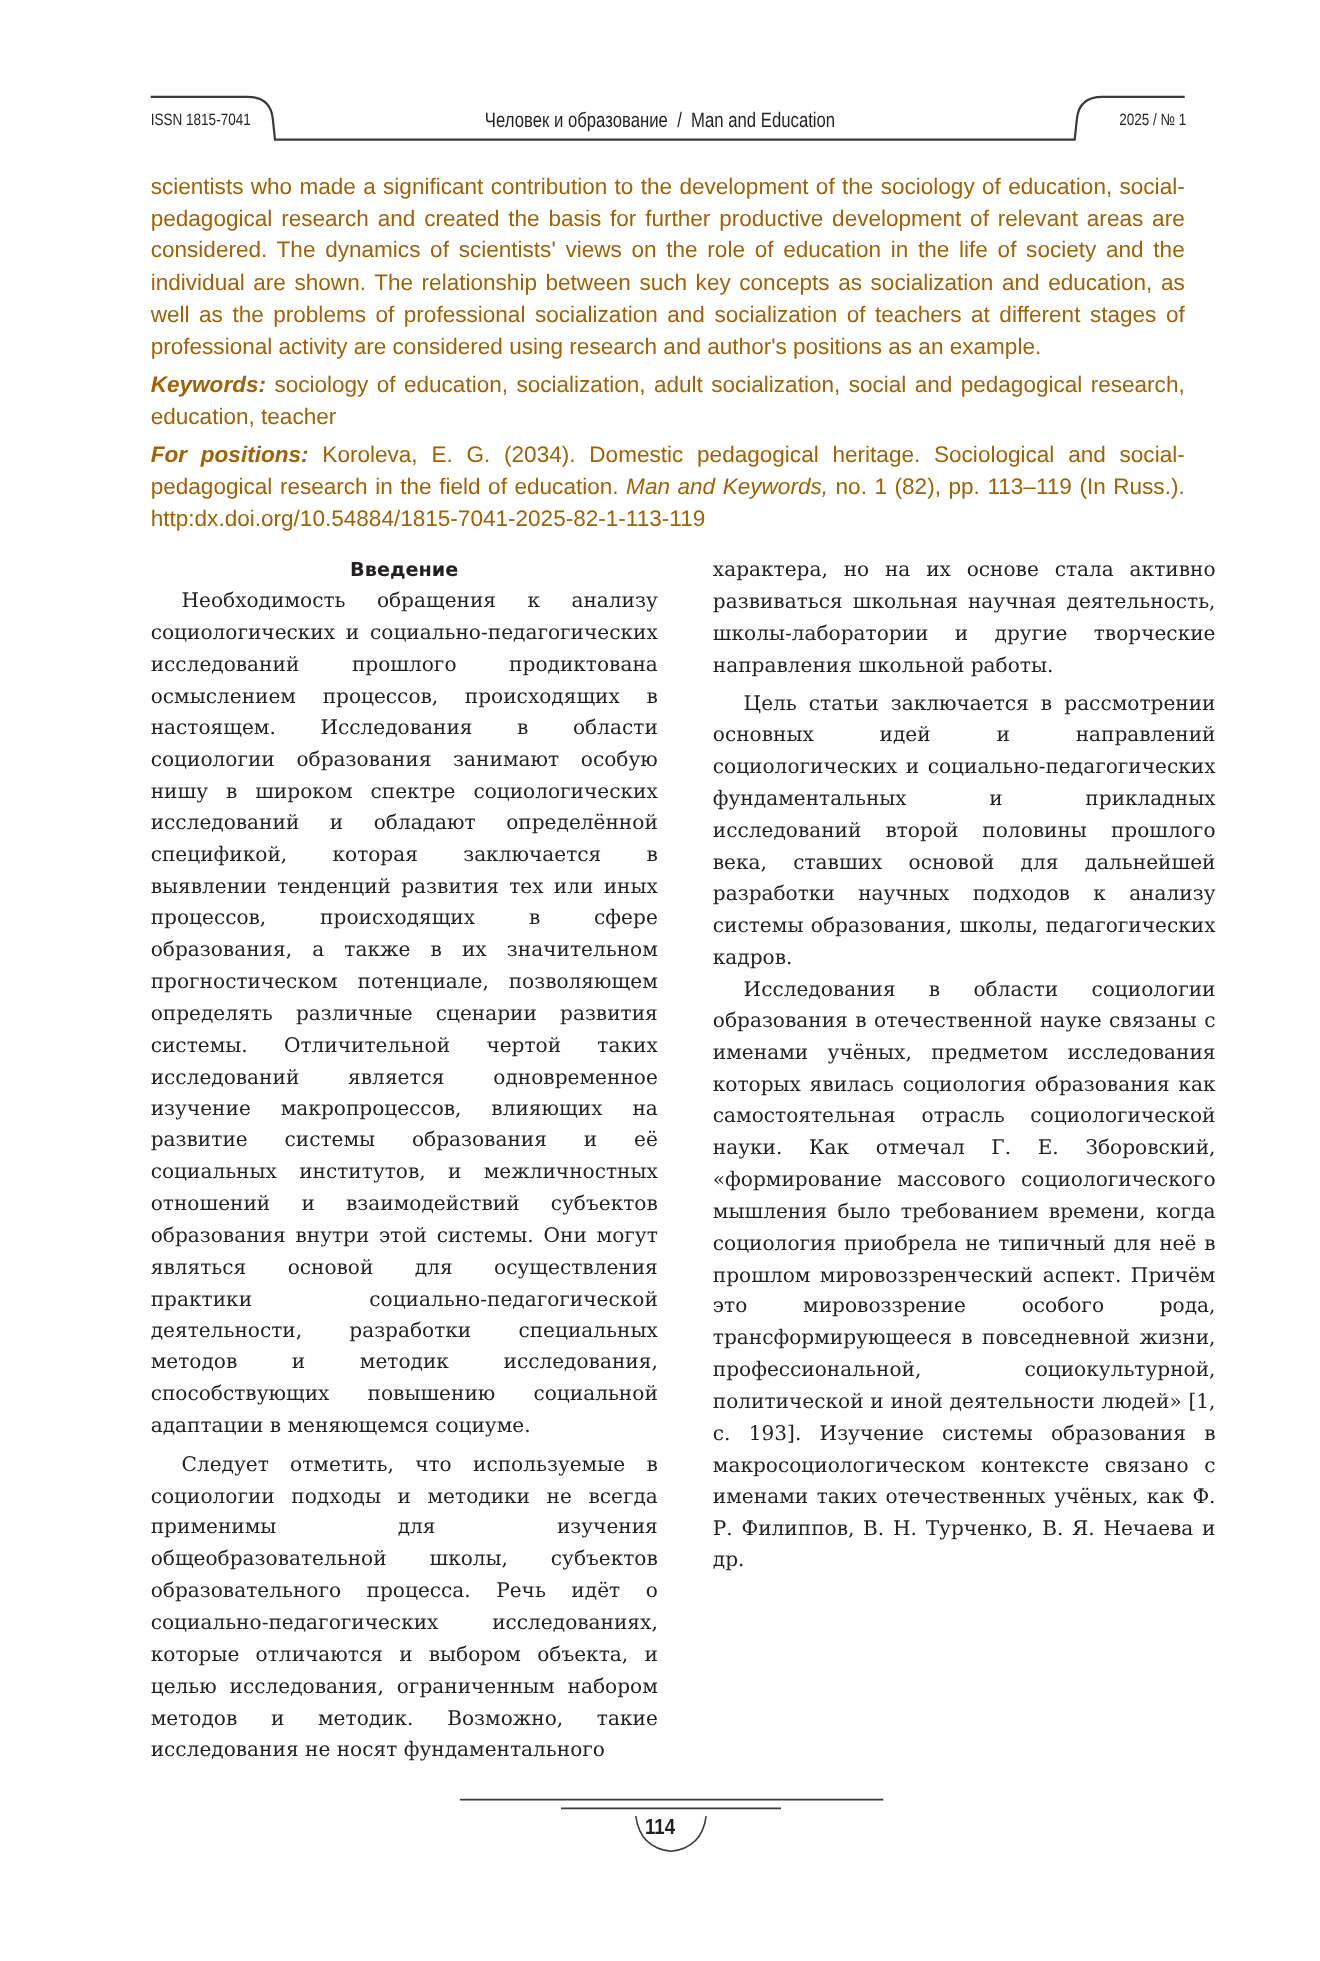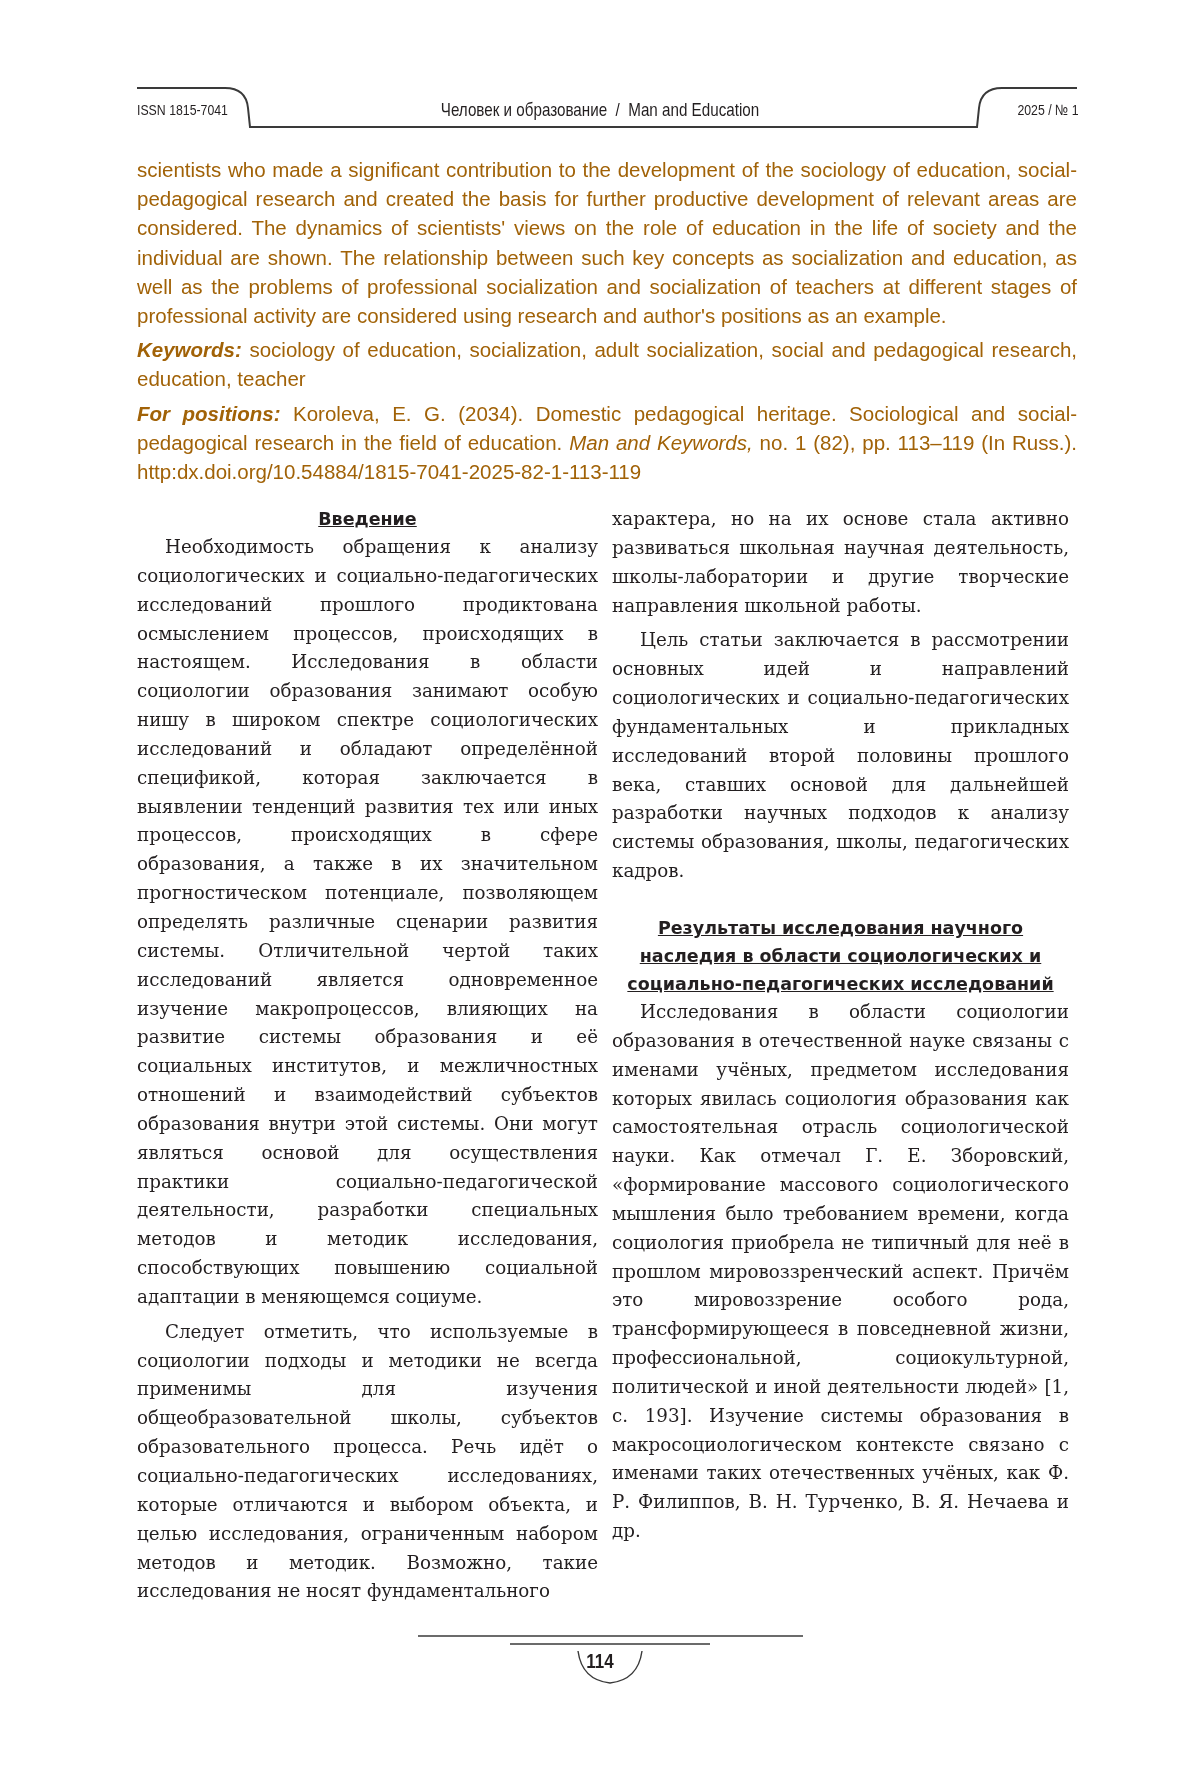--- a/index.html
+++ b/index.html
@@ -11,22 +11,22 @@
   svg.rule { position:absolute; left:0; top:0; }
   .abstract { position:absolute; left:137px; width:940px; top:155px; font-family:"Liberation Sans", sans-serif; font-size:20.5px; line-height:29.2px; color:#a16207; text-align:justify; }
   .abstract p { margin:0; }
   .abstract p + p { margin-top:5px; }
   .abstract b i, .abstract i b { font-weight:bold; font-style:italic; }
   .col { position:absolute; font-family:"DejaVu Serif", "Liberation Serif", serif; font-size:18.3px; line-height:28.85px; color:#231f20; text-align:justify; }
   .col p { margin:0; text-indent:28px; }
   .col p.noindent { text-indent:0; }
   .col .gap { height:6px; }
   #col-left { left:137px; width:461px; top:505px; }
-  #col-right { left:612px; width:457px; top:505px; }
-  h2 { font-family:"DejaVu Sans", "Liberation Sans", sans-serif; font-weight:bold; font-size:17.5px; line-height:28px; text-align:center; margin:0; color:#231f20;text-decoration:underline; }
+  #col-right { left:648px; width:457px; top:505px; }
+  h2 { font-family:"DejaVu Sans", "Liberation Sans", sans-serif; font-weight:bold; font-size:17.5px; line-height:28px; text-align:center; margin:0; color:#231f20; }
   #h-intro { margin-top:0; }
   #h-results { margin-top:28px; }
   #page-num { position:absolute; left:0; width:1200px; top:1650px; text-align:center; font-family:"Liberation Sans", sans-serif; font-weight:bold; font-size:20px; transform:scaleX(0.85); transform-origin:center top; color:#231f20; }
 </style>
 </head>
 <body>
 
 <svg class="rule" width="1200" height="140">
   <path d="M137 88 L225 88 Q246 88 248 108 L250 127 L977 127 L979 108 Q981 88 1002 88 L1077 88" fill="none" stroke="#3a3a3a" stroke-width="2"></path>
 </svg>
@@ -45,21 +45,20 @@
   <h2 id="h-intro">Введение</h2>
   <p>Необходимость обращения к анализу социологических и социально-педагогических исследований прошлого продиктована осмыслением процессов, происходящих в настоящем. Исследования в области социологии образования занимают особую нишу в широком спектре социологических исследований и обладают определённой спецификой, которая заключается в выявлении тенденций развития тех или иных процессов, происходящих в сфере образования, а также в их значительном прогностическом потенциале, позволяющем определять различные сценарии развития системы. Отличительной чертой таких исследований является одновременное изучение макропроцессов, влияющих на развитие системы образования и её социальных институтов, и межличностных отношений и взаимодействий субъектов образования внутри этой системы. Они могут являться основой для осуществления практики социально-педагогической деятельности, разработки специальных методов и методик исследования, способствующих повышению социальной адаптации в меняющемся социуме.</p>
   <div class="gap"></div>
   <p>Следует отметить, что используемые в социологии подходы и методики не всегда применимы для изучения общеобразовательной школы, субъектов образовательного процесса. Речь идёт о социально-педагогических исследованиях, которые отличаются и выбором объекта, и целью исследования, ограниченным набором методов и методик. Возможно, такие исследования не носят фундаментального</p>
 </div>
 
 <div class="col" id="col-right">
   <p class="noindent">характера, но на их основе стала активно развиваться школьная научная деятельность, школы-лаборатории и другие творческие направления школьной работы.</p>
   <div class="gap"></div>
   <p>Цель статьи заключается в рассмотрении основных идей и направлений социологических и социально-педагогических фундаментальных и прикладных исследований второй половины прошлого века, ставших основой для дальнейшей разработки научных подходов к анализу системы образования, школы, педагогических кадров.</p>
-  <h2 id="h-results">Результаты исследования научного наследия в области социологических и социально-педагогических исследований</h2>
   <p>Исследования в области социологии образования в отечественной науке связаны с именами учёных, предметом исследования которых явилась социология образования как самостоятельная отрасль социологической науки. Как отмечал Г. Е. Зборовский, «формирование массового социологического мышления было требованием времени, когда социология приобрела не типичный для неё в прошлом мировоззренческий аспект. Причём это мировоззрение особого рода, трансформирующееся в повседневной жизни, профессиональной, социокультурной, политической и иной деятельности людей» [1, с. 193]. Изучение системы образования в макросоциологическом контексте связано с именами таких отечественных учёных, как Ф. Р. Филиппов, В. Н. Турченко, В. Я. Нечаева и др.</p>
 </div>
 
 <svg class="rule" width="1200" height="1783" style="pointer-events:none;">
   <line x1="418" y1="1636" x2="803" y2="1636" stroke="#3a3a3a" stroke-width="1.6"></line>
   <line x1="510" y1="1644" x2="710" y2="1644" stroke="#3a3a3a" stroke-width="1.6"></line>
   <path d="M578 1651 Q582 1680 610 1683 Q638 1680 642 1651" fill="none" stroke="#3a3a3a" stroke-width="1.4"></path>
 </svg>
 <div id="page-num">114</div>
 

